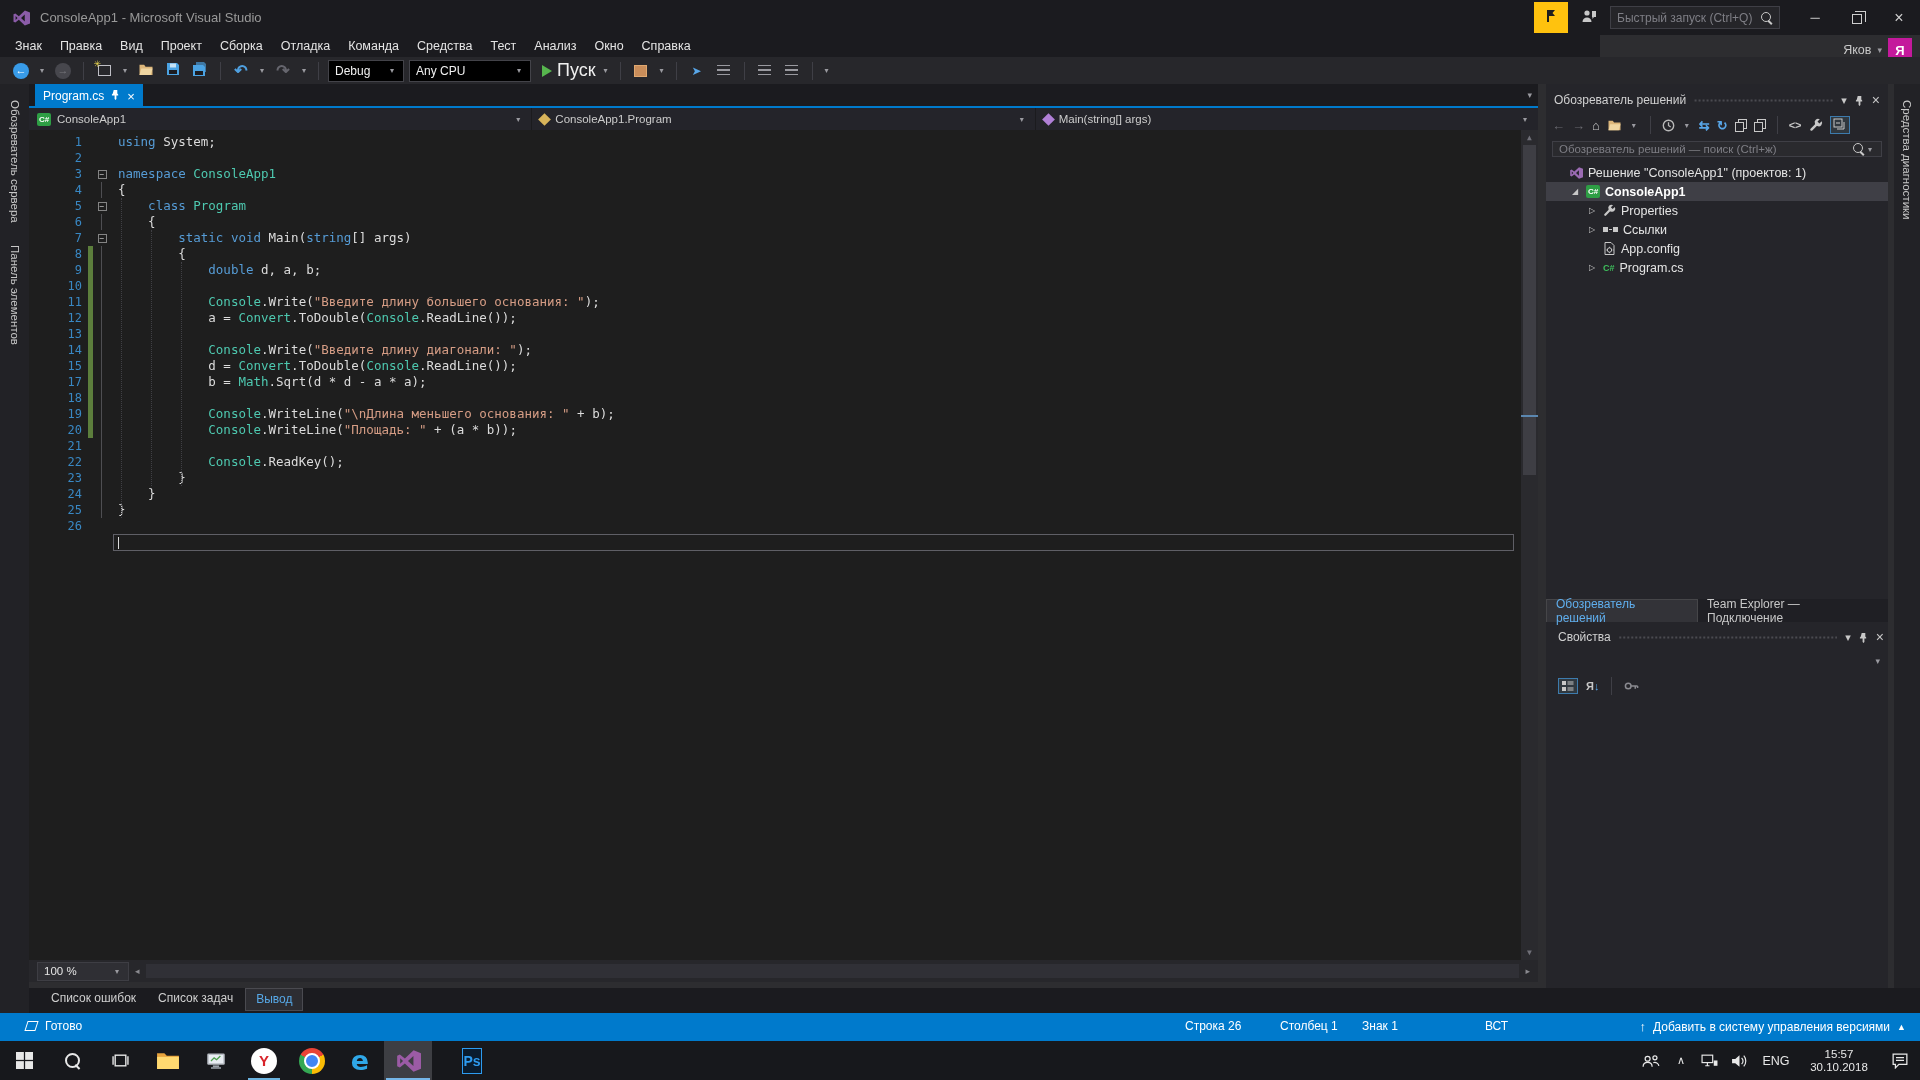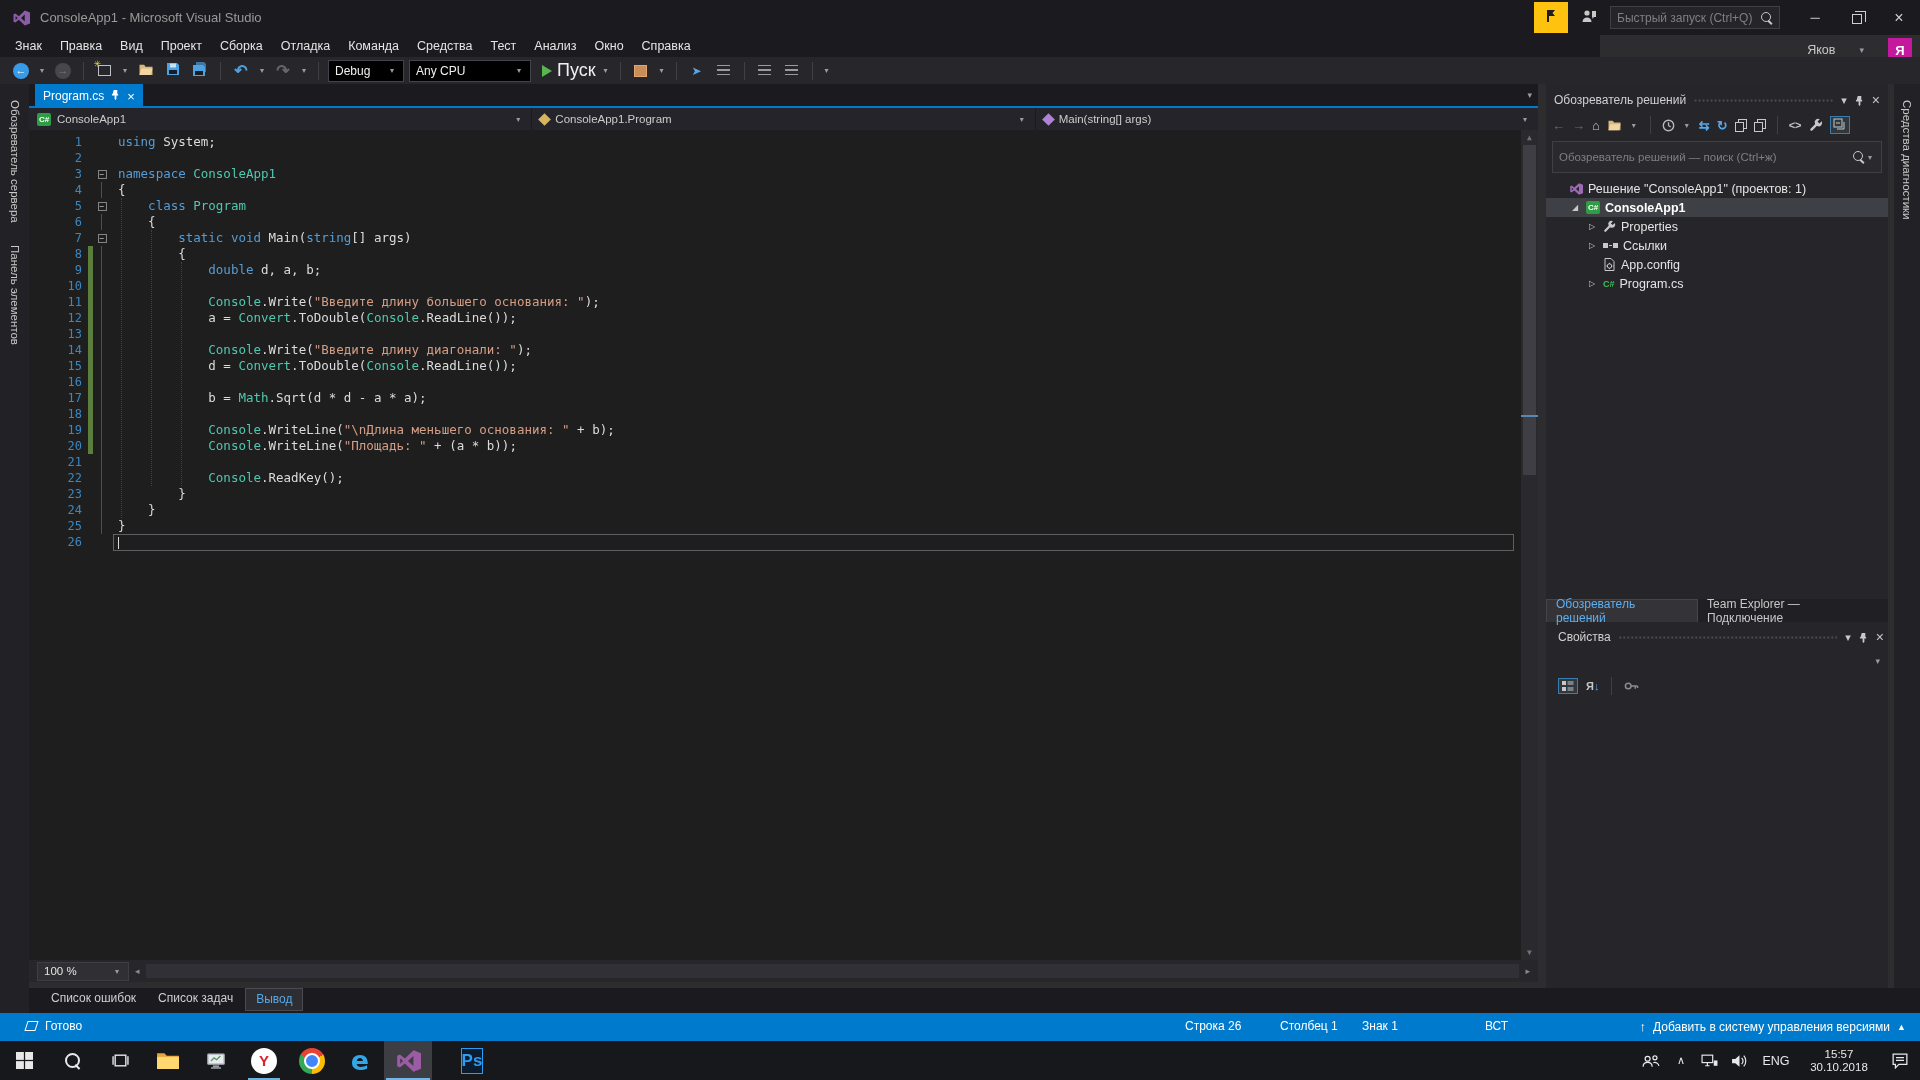--- a/index.html
+++ b/index.html
@@ -16,21 +16,21 @@
   .fb-btn { width:26px; height:26px; display:flex; align-items:center; justify-content:center; margin-right:8px; }
   .quick-launch { width:170px; height:23px; background:#252529; border:1px solid #3F3F46; display:flex; align-items:center; padding:0 6px; margin-right:14px; }
   .quick-launch input { flex:1; background:transparent; border:0; outline:0; color:#C8C8C8; font-size:12px; font-family:"Liberation Sans",sans-serif; min-width:0; }
   .quick-launch input::placeholder { color:#7E7E85; }
   .search-glyph { position:relative; width:12px; height:12px; flex:none; }
   .search-glyph::before { content:""; position:absolute; left:0; top:0; width:8px; height:8px; border:1.6px solid #C8C8C8; border-radius:50%; }
   .search-glyph::after { content:""; position:absolute; left:8px; top:8px; width:5px; height:1.8px; background:#C8C8C8; transform:rotate(45deg); transform-origin:0 0; }
   .win-btn { width:42px; height:30px; display:flex; align-items:center; justify-content:center; color:#CFCFCF; font-size:13px; }
   .restore-glyph { position:relative; width:10px; height:10px; border:1px solid #CFCFCF; margin-top:3px; }
   .restore-glyph::before { content:""; position:absolute; left:2px; top:-4px; width:10px; height:10px; border:1px solid #CFCFCF; border-left:0; border-bottom:0; }
-  #userrow { position:absolute; right:8px; top:38px; display:flex; align-items:center; gap:24px; }
+  #userrow { position:absolute; right:8px; top:38px; display:flex; align-items:center; gap:6px; }
   #userrow .uname { color:#C8C8C8; font-size:12.5px; }
   #userrow .caret { color:#9A9AA0; font-size:9px; }
   .avatar { width:24px; height:24px; background:#C4199C; color:#FFF; font-size:13px; font-weight:bold; display:flex; align-items:center; justify-content:center; }
 
   
   #menubar { position:absolute; left:0; top:35px; width:1600px; height:22px; background:#1B1B1F; display:flex; align-items:center; padding-left:6px; }
   .mi { padding:2px 9px; font-size:12.5px; color:#E4E4E4; }
 
   
   #toolbar { position:absolute; left:0; top:57px; width:1920px; height:27px; background:#27272B; display:flex; align-items:center; padding-left:10px; gap:5px; }
@@ -96,21 +96,21 @@
   #rightpanel { position:absolute; left:1546px; top:84px; width:342px; height:929px; background:#25252A; }
   .panel-header { display:flex; align-items:center; height:24px; padding:0 8px; gap:8px; }
   .panel-header .ptitle { font-size:12px; color:#D0D0D0; white-space:nowrap; }
   .dotlead { flex:1; height:5px; background-image:radial-gradient(#4A4A50 1px, transparent 1.1px); background-size:4px 4px; background-position:center; }
   .ph-ic { color:#C8C8C8; font-size:11px; display:flex; align-items:center; }
   #se-toolbar { display:flex; align-items:center; height:26px; padding:0 6px; gap:7px; }
   .seic { font-size:13px; color:#C8C8C8; display:flex; align-items:center; }
   .seic.blue { color:#58A6E8; font-weight:bold; }
   .seic.dim { color:#6A6A70; }
   .sel-box { border:1px solid #3D7BAD; background:#30383F; padding:1px 2px; }
-  #se-search { margin:3px 6px; height:32px; background:#2A2A2E; border:1px solid #3F3F46; display:flex; align-items:center; padding:0 6px; }
+  #se-search { margin:3px 6px; height:16px; background:#2A2A2E; border:1px solid #3F3F46; display:flex; align-items:center; padding:0 6px; }
   #se-search input { flex:1; background:transparent; border:0; outline:0; color:#9A9AA0; font-size:11.5px; font-family:"Liberation Sans",sans-serif; min-width:0; }
   #se-search input::placeholder { color:#7E7E85; }
   #se-tree { margin-top:6px; }
   .trow { display:flex; align-items:center; height:19px; font-size:12.5px; color:#E4E4E4; gap:5px; }
   .trow.selected { background:#3F3F46; }
   .trow .exp { width:12px; text-align:center; font-size:8px; color:#C8C8C8; flex:none; }
   .trow .lbl { white-space:nowrap; }
   .trow.bold .lbl { font-weight:bold; color:#FFF; }
   .refs-ic { display:inline-flex; gap:1px; align-items:center; }
   .refs-ic i { width:5px; height:5px; background:#C8C8C8; display:block; }
@@ -138,21 +138,21 @@
   #taskbar { position:absolute; left:0; top:1041px; width:1920px; height:39px; background:#17181C; display:flex; align-items:stretch; }
   .tb-cell { width:48px; display:flex; align-items:center; justify-content:center; position:relative; }
   .tb-cell.running::after { content:""; position:absolute; left:8px; right:8px; bottom:0; height:2px; background:#6BB3E0; }
   .tb-cell.active { background:#3D3E43; }
   .tb-cell.active::after { content:""; position:absolute; left:2px; right:2px; bottom:0; height:2px; background:#75B6E8; }
   .circle-ic { width:26px; height:26px; border-radius:50%; display:flex; align-items:center; justify-content:center; font-weight:bold; }
   .yandex { background:#FFF; color:#D8232A; font-size:15px; }
   .chrome { background:conic-gradient(from -60deg, #EA4335 0 120deg, #FBBC05 120deg 240deg, #34A853 240deg 360deg); position:relative; }
   .chrome::before { content:""; width:12px; height:12px; border-radius:50%; background:#4285F4; border:2.5px solid #FFF; }
   .edge { color:#2FA7E8; font-size:27px; font-weight:bold; font-family:"DejaVu Sans",sans-serif; line-height:26px; }
-  .ps-ic { width:26px; height:26px; background:#0A1C2E; border:1.5px solid #2D9BF0; color:#2D9BF0; font-size:17px; font-weight:bold; display:flex; align-items:center; justify-content:center;margin-left:32px; }
+  .ps-ic { width:26px; height:26px; background:#0A1C2E; border:1.5px solid #2D9BF0; color:#2D9BF0; font-size:14px; font-weight:bold; display:flex; align-items:center; justify-content:center;margin-left:32px; }
   .ts-glyph { position:relative; width:15px; height:15px; }
   .ts-glyph::before { content:""; position:absolute; left:0; top:0; width:11px; height:11px; border:2px solid #E8E8E8; border-radius:50%; }
   .ts-glyph::after { content:""; position:absolute; left:11px; top:11px; width:6px; height:2.4px; background:#E8E8E8; transform:rotate(45deg); transform-origin:0 0; }
   #tray { margin-left:auto; display:flex; align-items:center; }
   .tray-cell { display:flex; align-items:center; justify-content:center; color:#E8E8E8; }
   .tray-lang { font-size:12.5px; width:44px; }
   .tray-clock { width:82px; text-align:center; font-size:11.5px; line-height:13px; }
   .chevup { font-size:11px; color:#E8E8E8; }
 </style>
 </head>
@@ -435,28 +435,20 @@
             </div>
             <pre class="code-text"><span class="tok-pl">            </span><span class="tok-ty">Console</span><span class="tok-pl">.Write(</span><span class="tok-st">"Введите длину диагонали: "</span><span class="tok-pl">);</span></pre>
           </div>
           <div class="code-row">
             <div class="ln">15</div>
             <div class="chbar chbar-on"></div>
             <div class="fold">
               <span class="fline"></span>
             </div>
             <pre class="code-text"><span class="tok-pl">            d = </span><span class="tok-ty">Convert</span><span class="tok-pl">.ToDouble(</span><span class="tok-ty">Console</span><span class="tok-pl">.ReadLine());</span></pre>
-          </div>
-          <div class="code-row">
-            <div class="ln">16</div>
-            <div class="chbar chbar-on"></div>
-            <div class="fold">
-              <span class="fline"></span>
-            </div>
-            <pre class="code-text"></pre>
           </div>
           <div class="code-row">
             <div class="ln">17</div>
             <div class="chbar chbar-on"></div>
             <div class="fold">
               <span class="fline"></span>
             </div>
             <pre class="code-text"><span class="tok-pl">            b = </span><span class="tok-ty">Math</span><span class="tok-pl">.Sqrt(d * d - a * a);</span></pre>
           </div>
           <div class="code-row">

